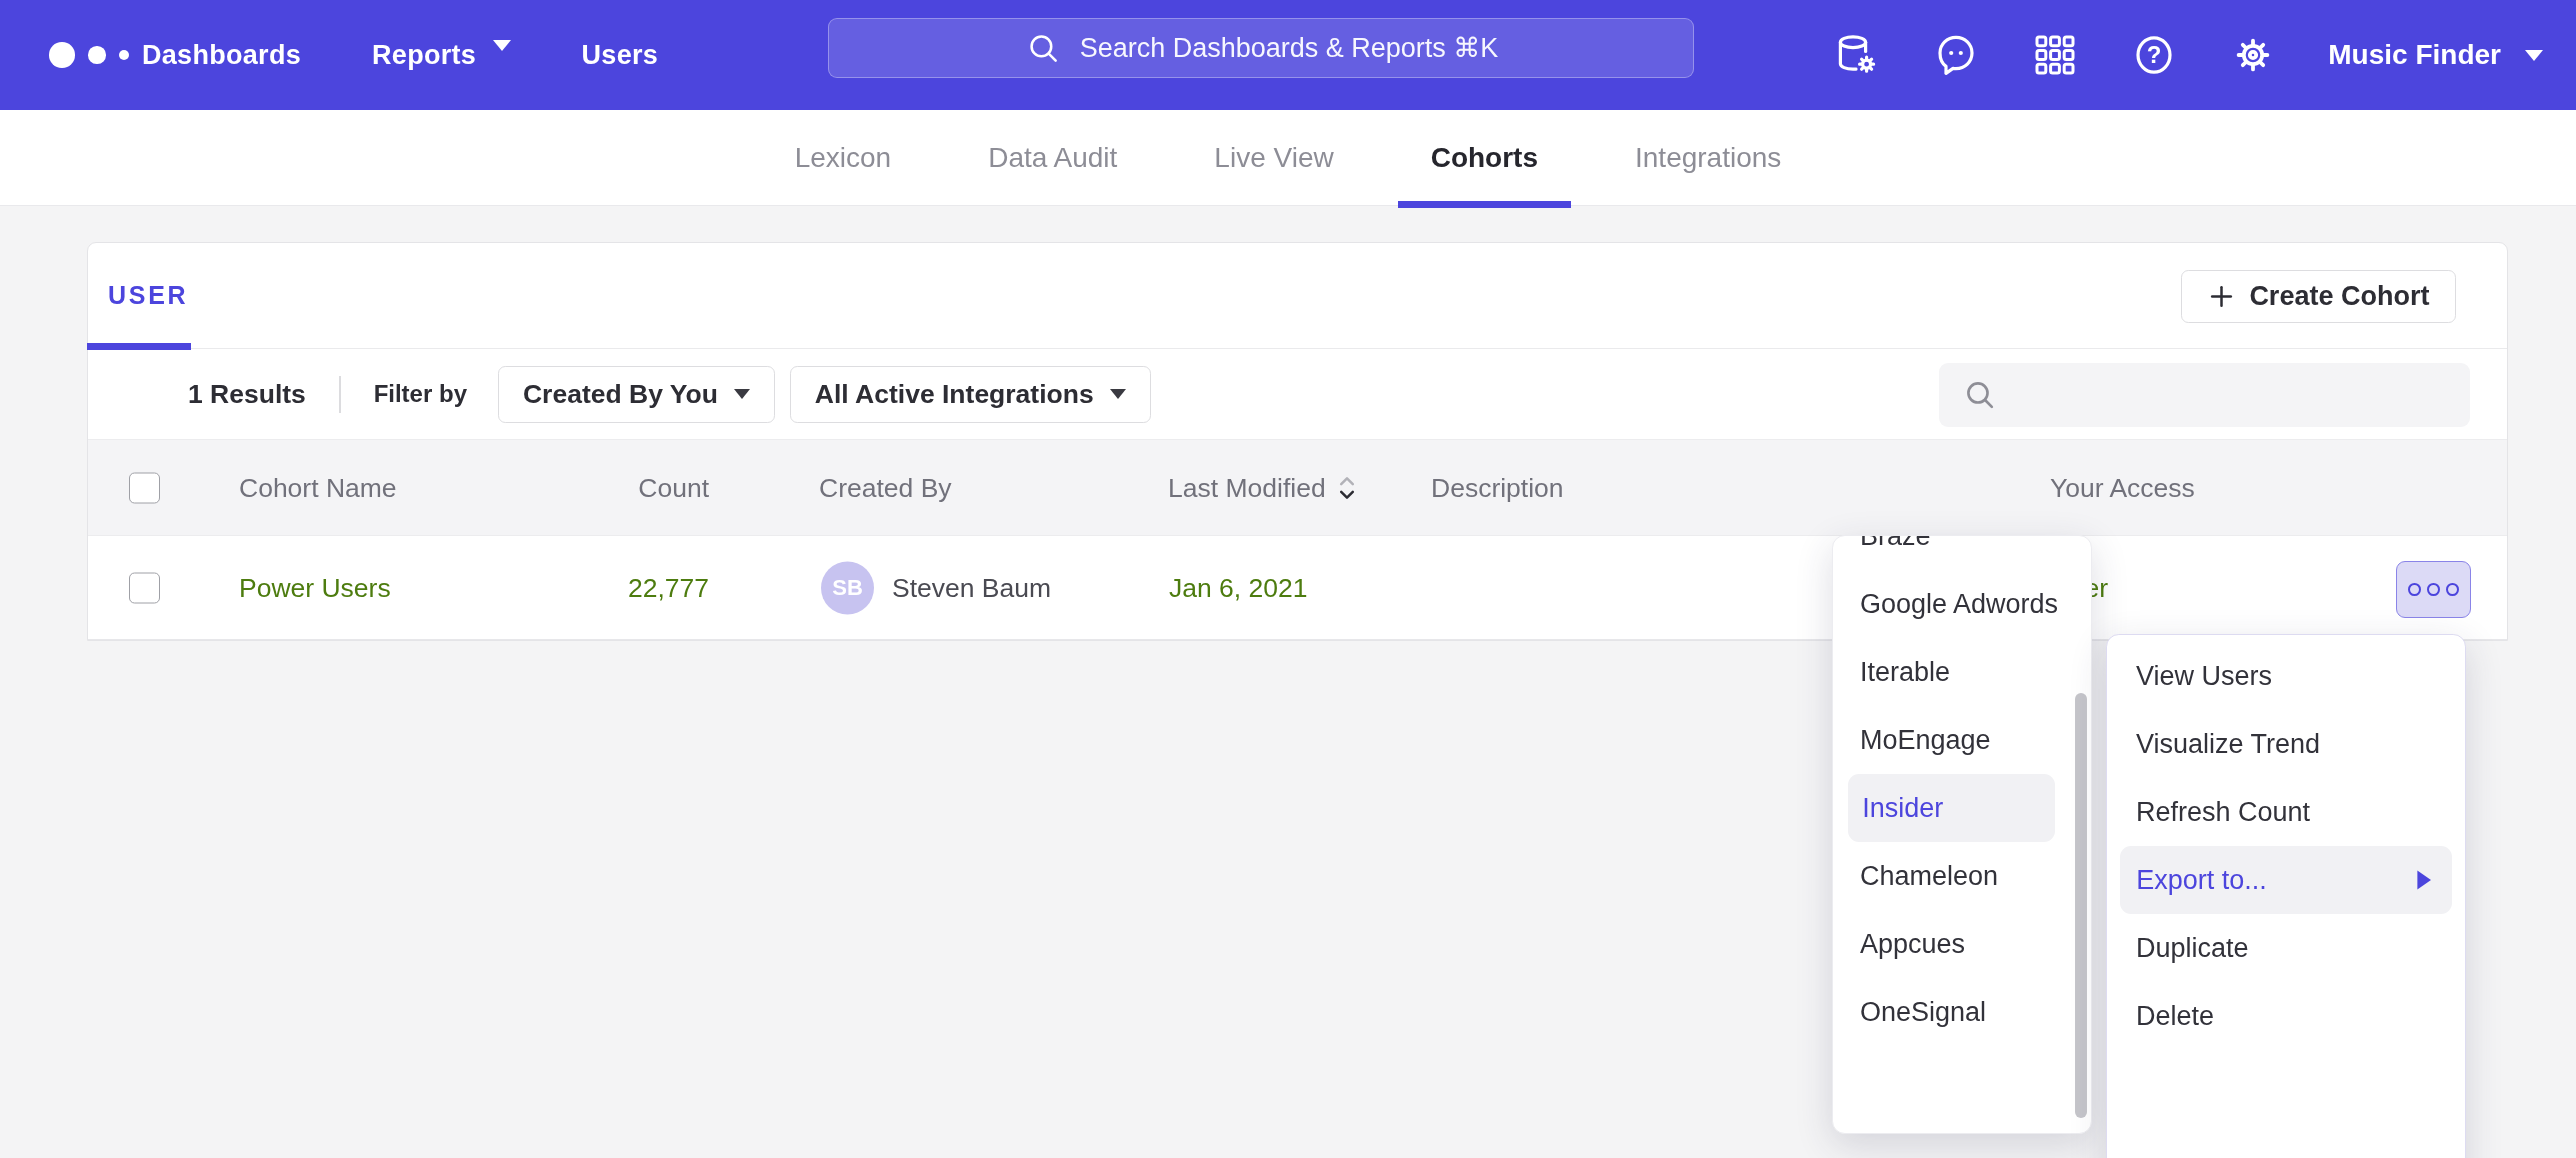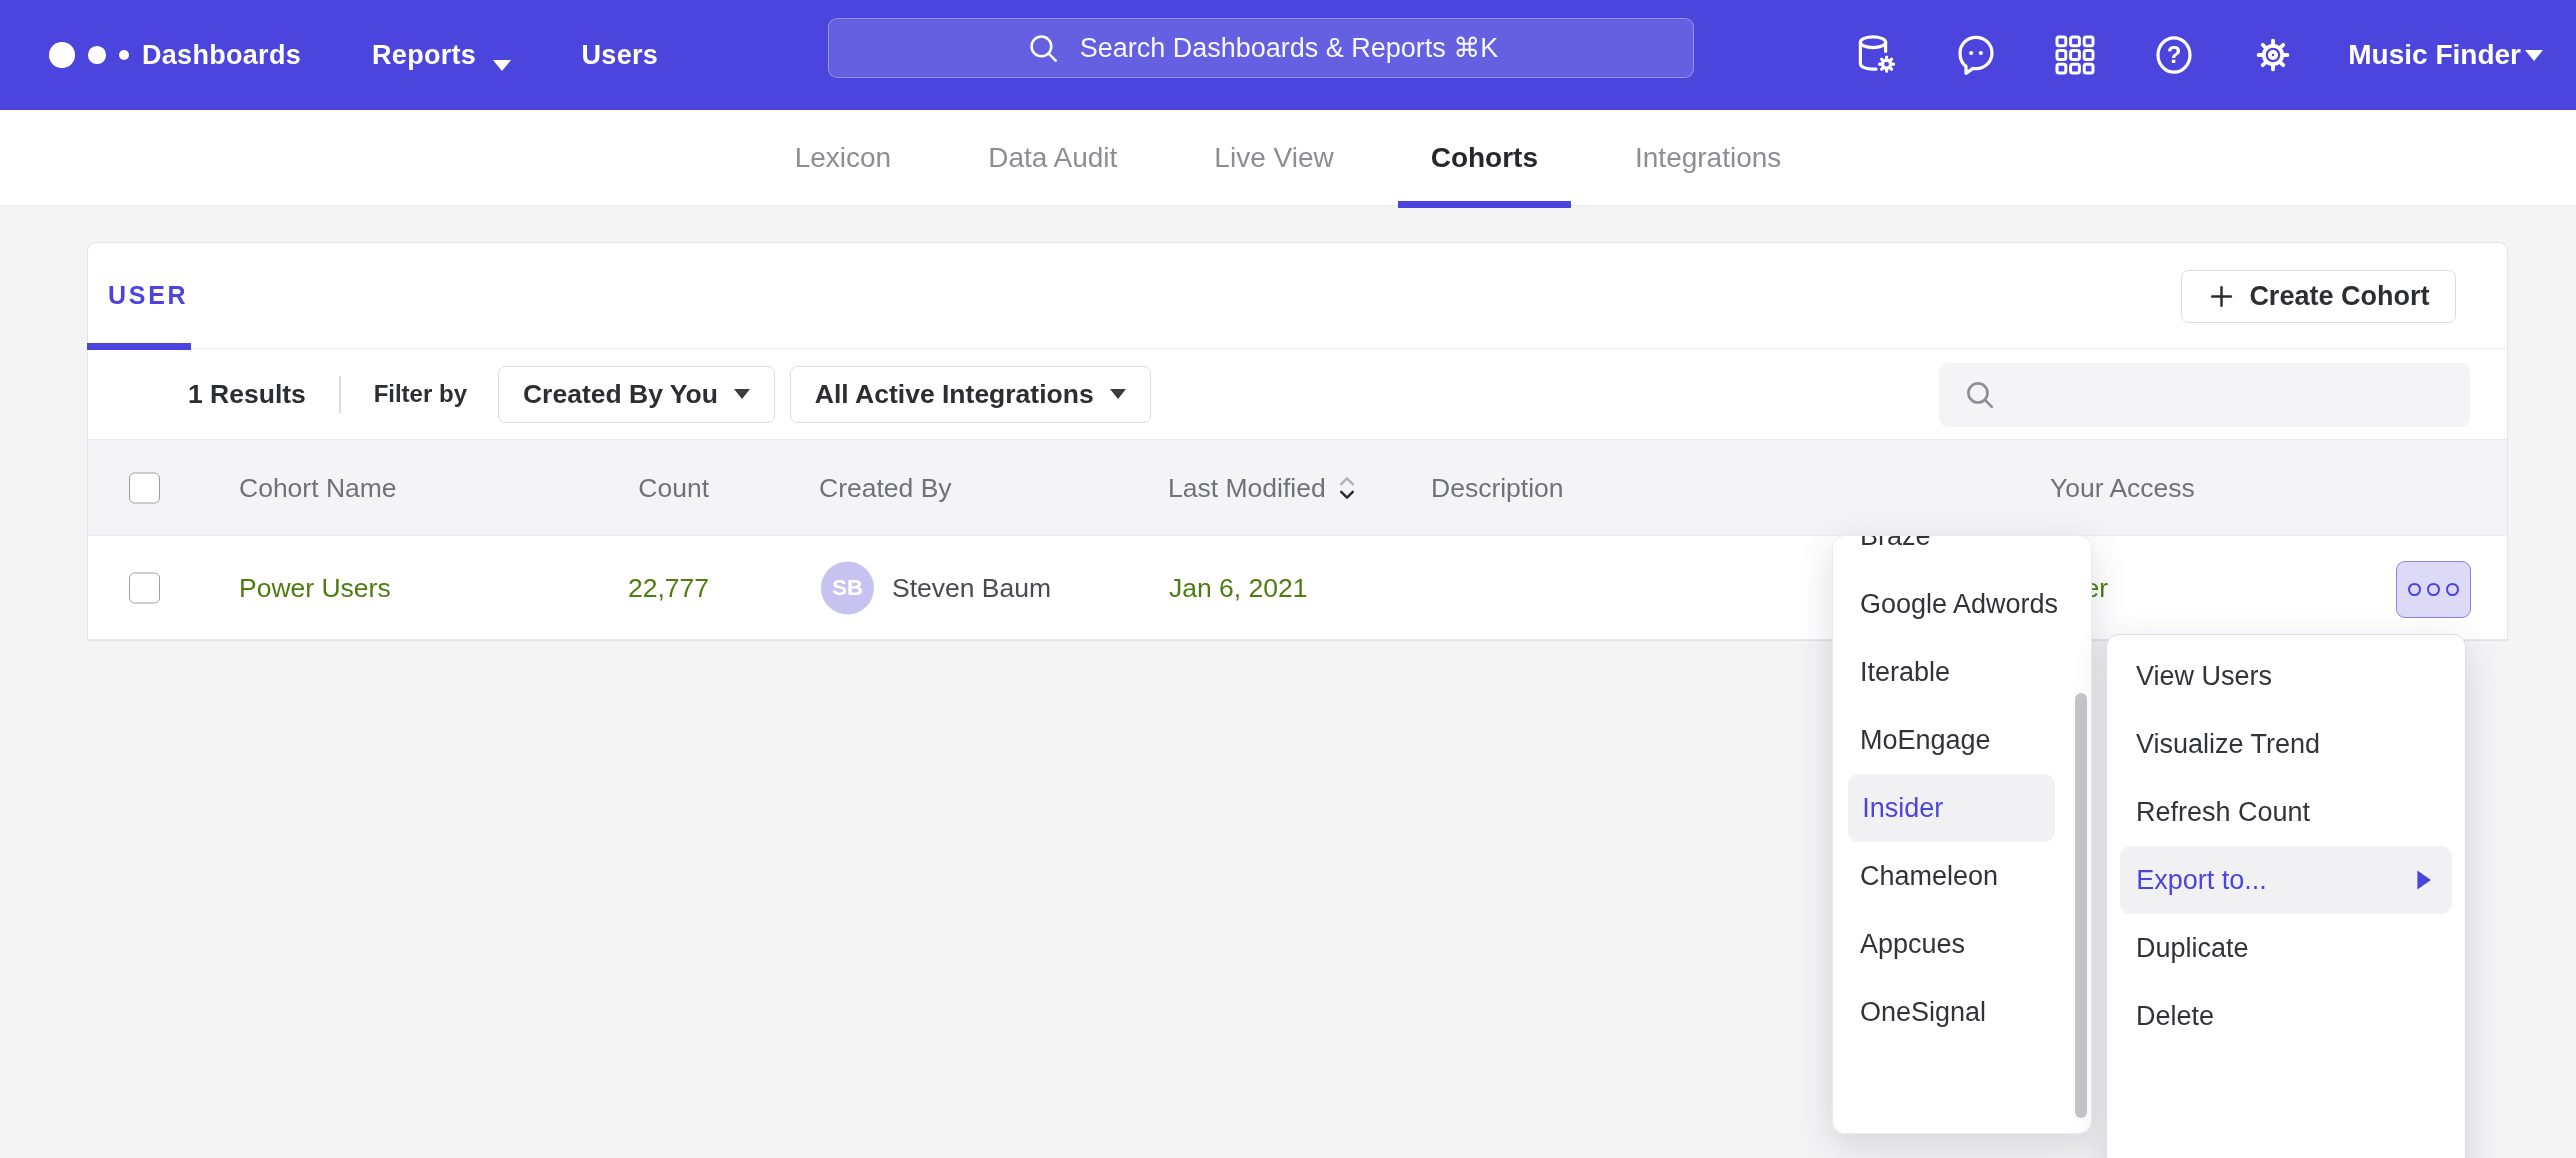--- a/index.html
+++ b/index.html
@@ -6,27 +6,27 @@
   body { font-family:"Liberation Sans", sans-serif; background:#f4f4f5; }
   .screen { position:relative; width:2576px; height:1158px; background:#f4f4f5; overflow:hidden; }
 
   
   .topbar { position:absolute; top:0; left:0; width:2576px; height:110px; background:#4c45dd; display:flex; align-items:center; }
   .logo { position:absolute; left:49px; top:0; height:110px; display:flex; align-items:center; gap:13.7px; cursor:pointer; }
   .logo .d1 { width:25.6px; height:25.6px; border-radius:50%; background:#fff; }
   .logo .d2 { width:17.4px; height:17.4px; border-radius:50%; background:#fff; }
   .logo .d3 { width:10px; height:10px; border-radius:50%; background:#fff; }
   .topnav { position:absolute; left:142px; display:flex; gap:71px; align-items:center; }
-  .topnav .nav-item { color:#fff; font-size:27px; font-weight:600; letter-spacing:0.3px; display:flex; align-items:flex-end; gap:16.4px; cursor:pointer; }
+  .topnav .nav-item { color:#fff; font-size:27px; font-weight:600; letter-spacing:0.3px; display:flex; align-items:flex-start; gap:16.4px; cursor:pointer; }
   .caret-down { width:0; height:0; border-left:9px solid transparent; border-right:9px solid transparent; border-top:11px solid #fff; }
   .gsearch { position:absolute; left:828px; top:18px; width:866px; height:60px; border-radius:9px; background:rgba(255,255,255,.14); border:0.9px solid rgba(255,255,255,.32); display:flex; align-items:center; justify-content:center; gap:18px; cursor:text; }
   .gsearch span { color:rgba(255,255,255,.95); font-size:27px; }
   .topright { position:absolute; right:33px; display:flex; align-items:center; gap:51px; }
   .tico { width:48px; height:48px; display:flex; align-items:center; justify-content:center; cursor:pointer; }
-  .project { color:#fff; font-size:28px; font-weight:700; display:flex; align-items:center; gap:4px; cursor:pointer; }
+  .project { color:#fff; font-size:28px; font-weight:700; display:flex; align-items:center; gap:24px; cursor:pointer; }
 
   
   .tabstrip { position:absolute; top:110px; left:0; width:2576px; height:96px; background:#fff; border-bottom:1.8px solid #e9e9ec; display:flex; justify-content:center; gap:97px; }
   .tab { height:96px; display:flex; align-items:center; font-size:28px; color:#8d8d96; position:relative; cursor:pointer; }
   .tab.active { color:#26262d; font-weight:600; }
   .tab.active::after { content:""; position:absolute; left:-33px; right:-33px; bottom:-1.8px; height:7.3px; background:#4c45dd; }
 
   
   .card { position:absolute; left:87px; top:242px; width:2421px; height:399px; background:#fff; border:0.9px solid #e4e4e7; border-radius:9px 9px 0 0; }
   .panel-head { position:relative; height:106px; border-bottom:1.8px solid #eaeaec; }

